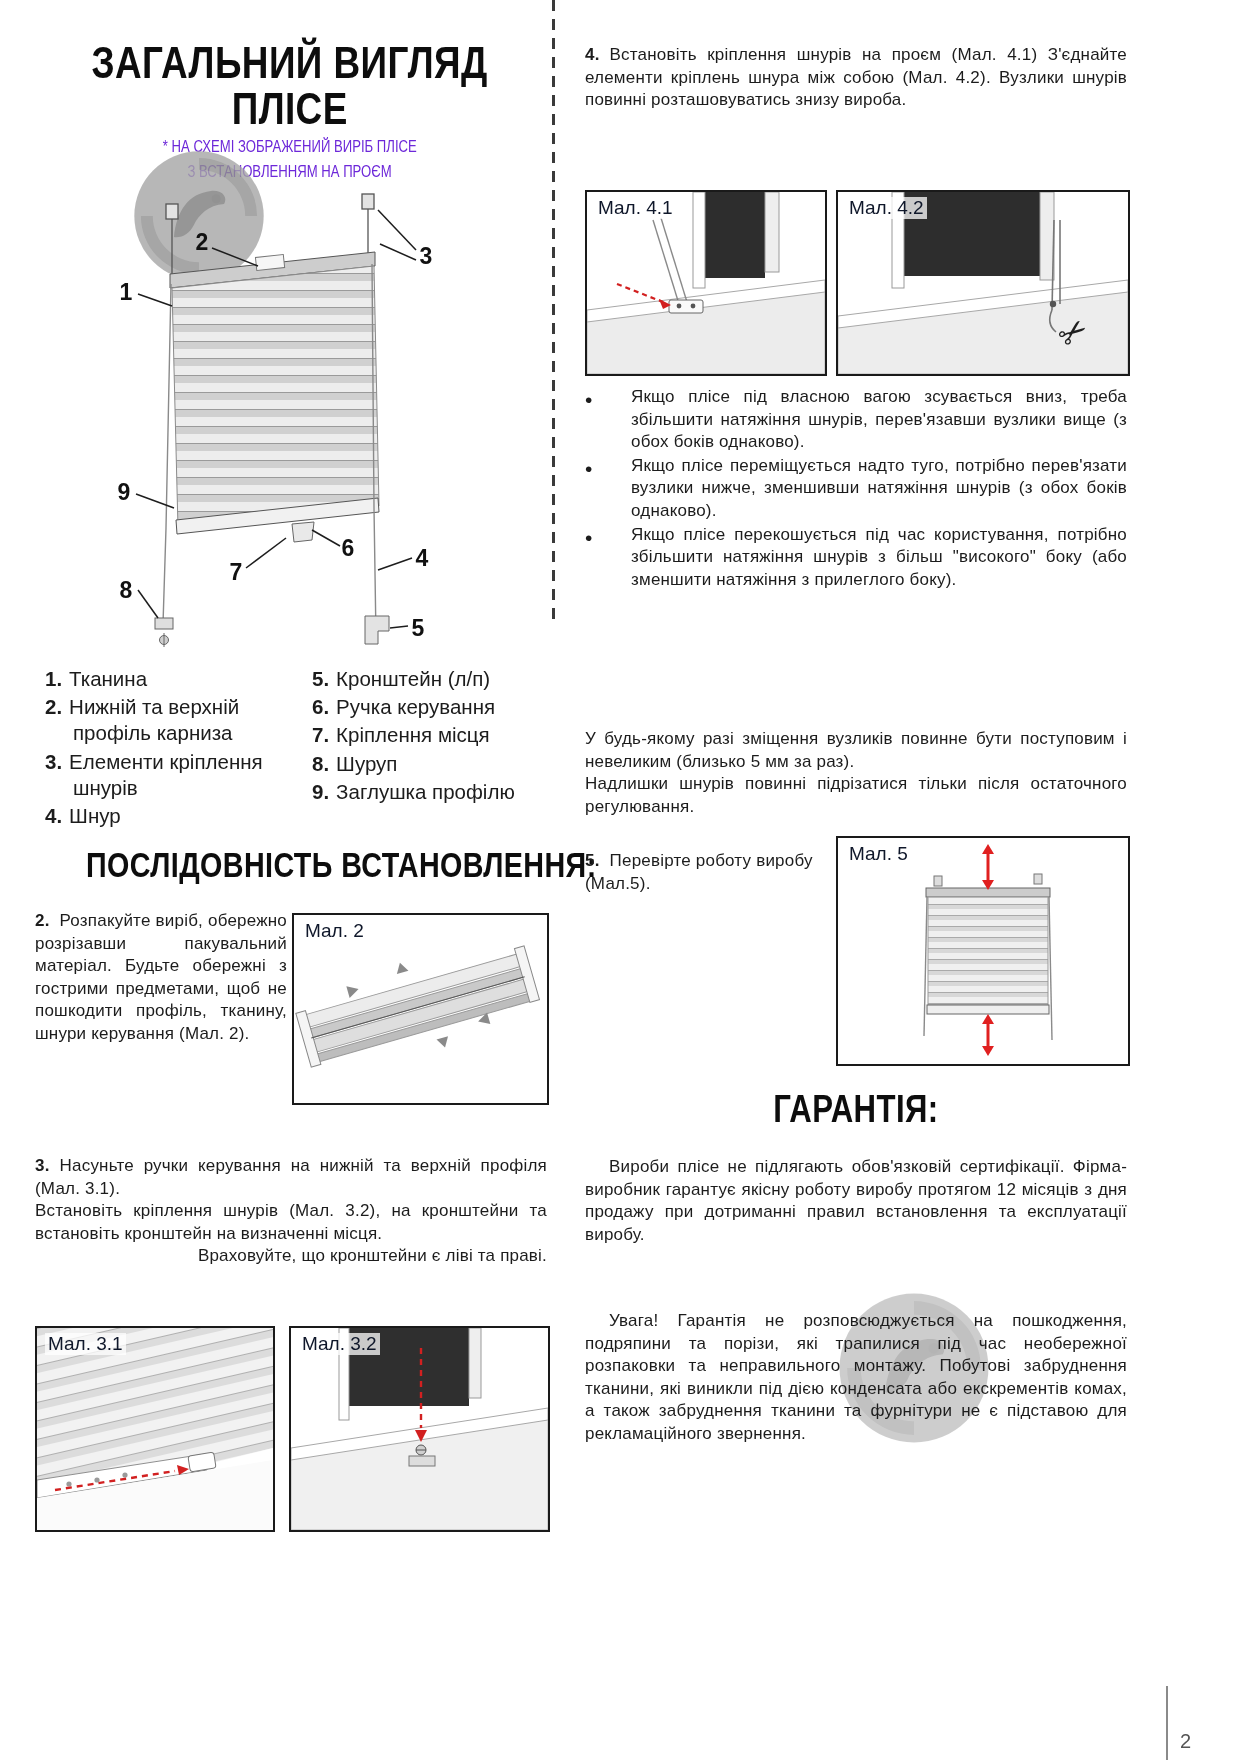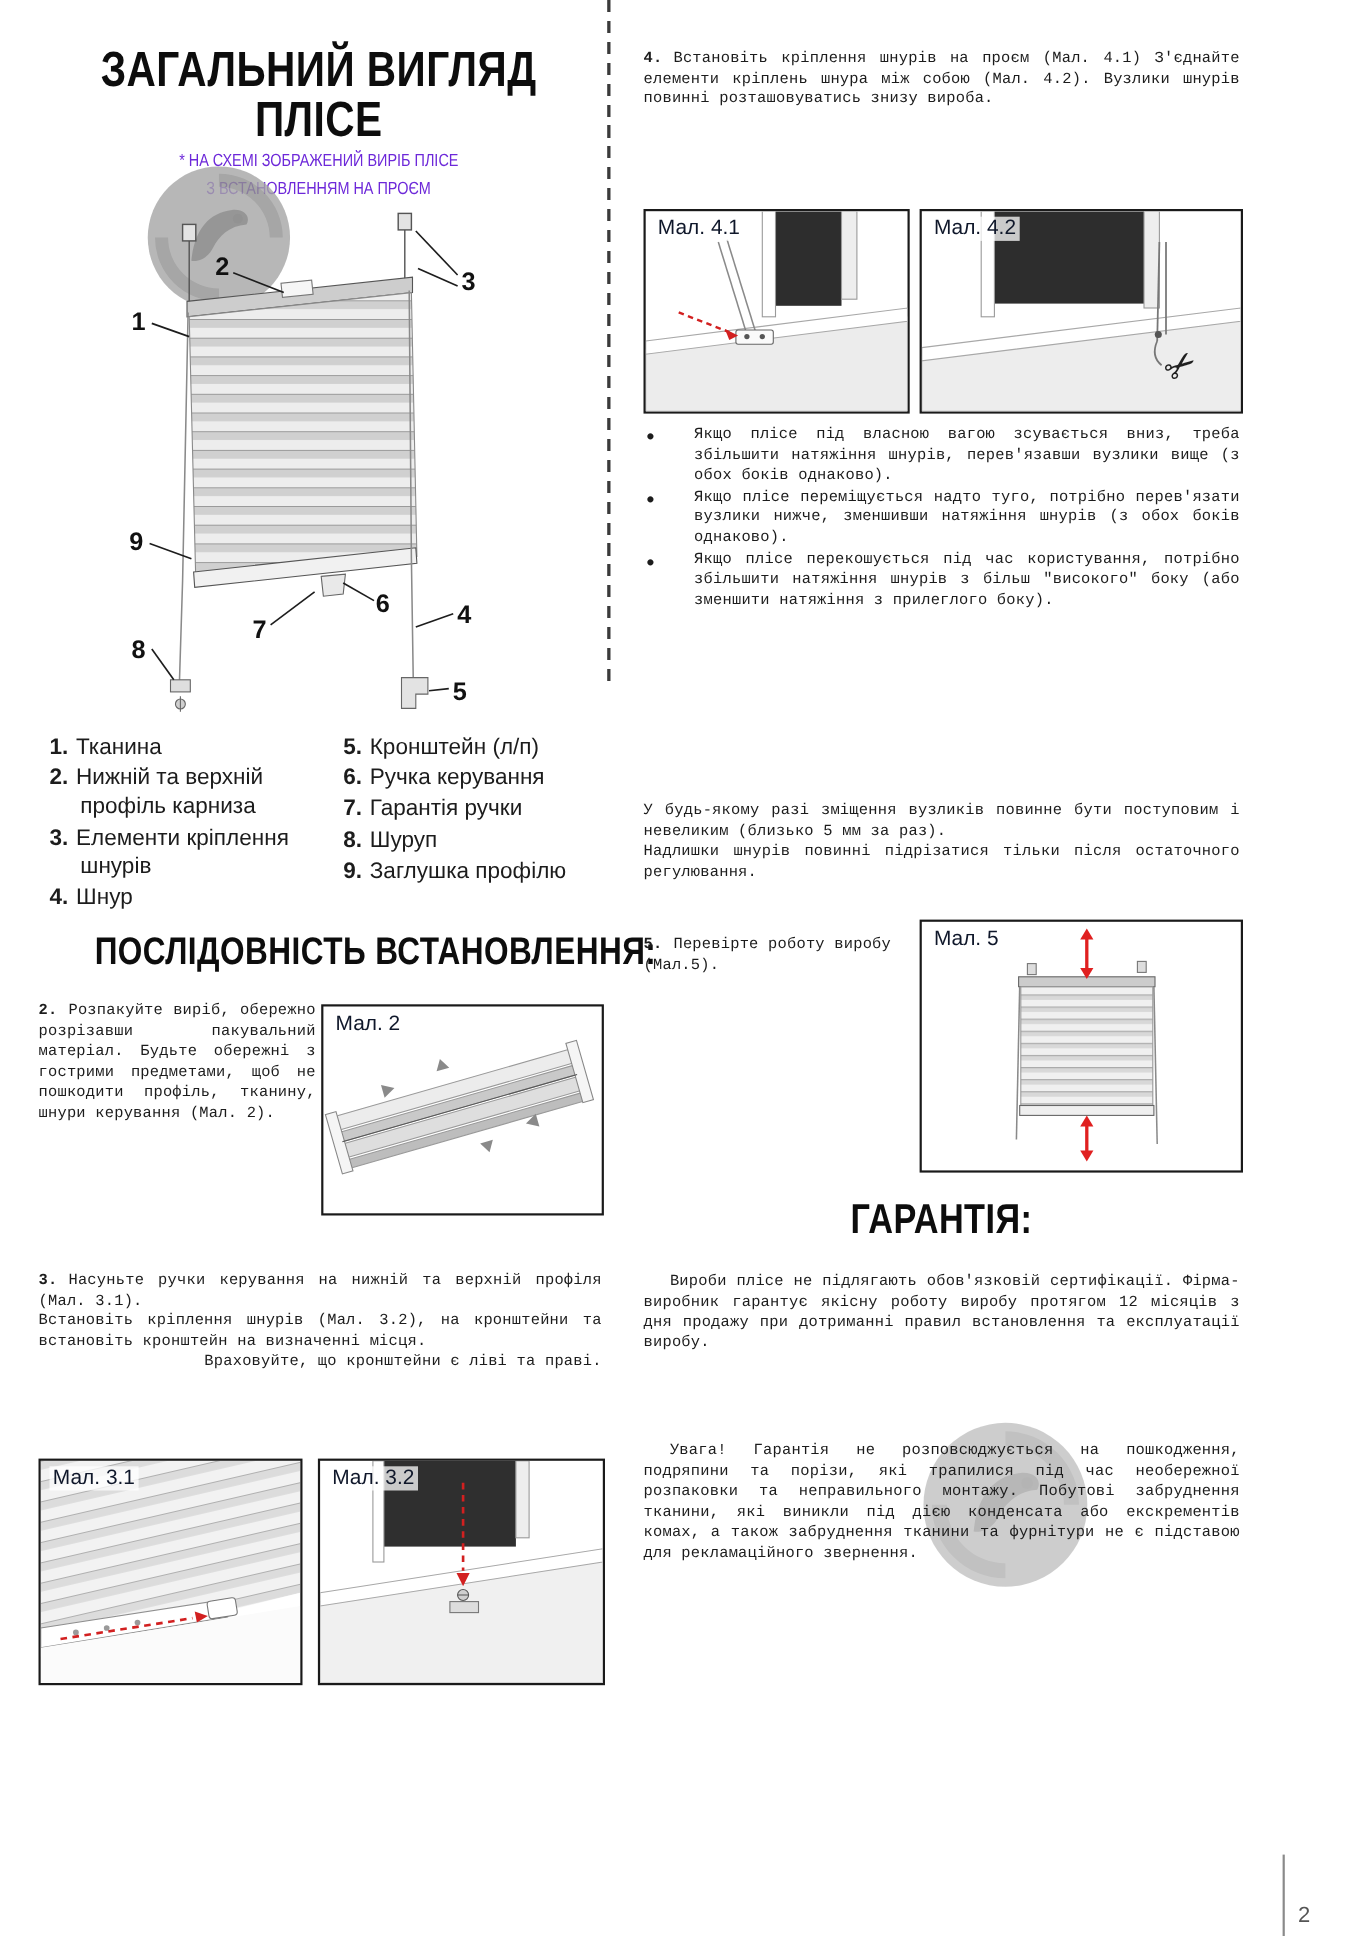--- a/index.html
+++ b/index.html
@@ -4,21 +4,21 @@
 <style>
   html,body{margin:0;padding:0;background:#ffffff;}
   .page{position:relative;width:1245px;height:1760px;background:#fff;overflow:hidden;
         font-family:"Liberation Sans", sans-serif;color:#1c1c1c;}
   .abs{position:absolute;}
   .center{text-align:center;}
   .condensed{display:inline-block;transform:scaleX(0.82);transform-origin:center;white-space:nowrap;}
   .h-title{font-size:45px;font-weight:bold;line-height:1.0;color:#0d0d0d;letter-spacing:0.5px;}
   .h-sub{font-size:16px;font-weight:normal;color:#6d28d9;}
   .h-sec{font-size:35px;font-weight:bold;color:#0d0d0d;letter-spacing:0.5px;}
-  .body-txt{font-size:14px;line-height:1.33;text-align:justify;letter-spacing:0.2px;font-family:Liberation Mono, monospace;}
+  .body-txt{font-size:17px;line-height:1.33;text-align:justify;letter-spacing:0.2px;}
   .stepnum{font-weight:bold;margin-right:10px;}
   .legend-item{font-size:20.5px;line-height:1.28;padding-left:28px;text-indent:-28px;margin-bottom:2px;}
   .legend-item b{margin-right:7px;}
   .figbox{position:absolute;border:2px solid #1a1a1a;background:#fff;overflow:hidden;}
   .figlabel{position:absolute;left:8px;top:5px;font-size:19px;color:#0f172a;z-index:3;background:rgba(255,255,255,.75);padding:0 3px;}
   .figbox svg{position:absolute;left:0;top:0;width:100%;height:100%;}
   .col-divider{position:absolute;left:552px;top:0;width:3px;height:623px;
      background:repeating-linear-gradient(to bottom,#3a3a3a 0 11px,transparent 11px 19px);}
   .bullet{display:flex;margin-bottom:1px;}
   .bullet .marker{width:46px;flex:none;font-size:21px;line-height:1.33;}
@@ -125,21 +125,21 @@
 
   <div class="abs" style="left:45px;top:666px;width:262px;">
     <div class="legend-item"><b>1.</b><span>Тканина</span></div>
     <div class="legend-item"><b>2.</b><span>Нижній та верхній профіль карниза</span></div>
     <div class="legend-item"><b>3.</b><span>Елементи кріплення шнурів</span></div>
     <div class="legend-item"><b>4.</b><span>Шнур</span></div>
   </div>
   <div class="abs" style="left:312px;top:666px;width:236px;">
     <div class="legend-item"><b>5.</b><span>Кронштейн (л/п)</span></div>
     <div class="legend-item"><b>6.</b><span>Ручка керування</span></div>
-    <div class="legend-item"><b>7.</b><span>Гарантія ручки</span></div>
+    <div class="legend-item"><b>7.</b><span>Кріплення місця</span></div>
     <div class="legend-item"><b>8.</b><span>Шуруп</span></div>
     <div class="legend-item"><b>9.</b><span>Заглушка профілю</span></div>
   </div>
 
   <div class="abs center h-sec" style="left:30px;top:845px;width:520px;">
     <span class="condensed">ПОСЛІДОВНІСТЬ ВСТАНОВЛЕННЯ:</span>
   </div>
 
   <div class="abs body-txt" style="left:35px;top:910px;width:252px;">
     <span class="stepnum">2.</span><span>Розпакуйте виріб, обережно розрізавши пакувальний матеріал. Будьте обережні з гострими предметами, щоб не пошкодити профіль, тканину, шнури керування (Мал. 2).</span>

